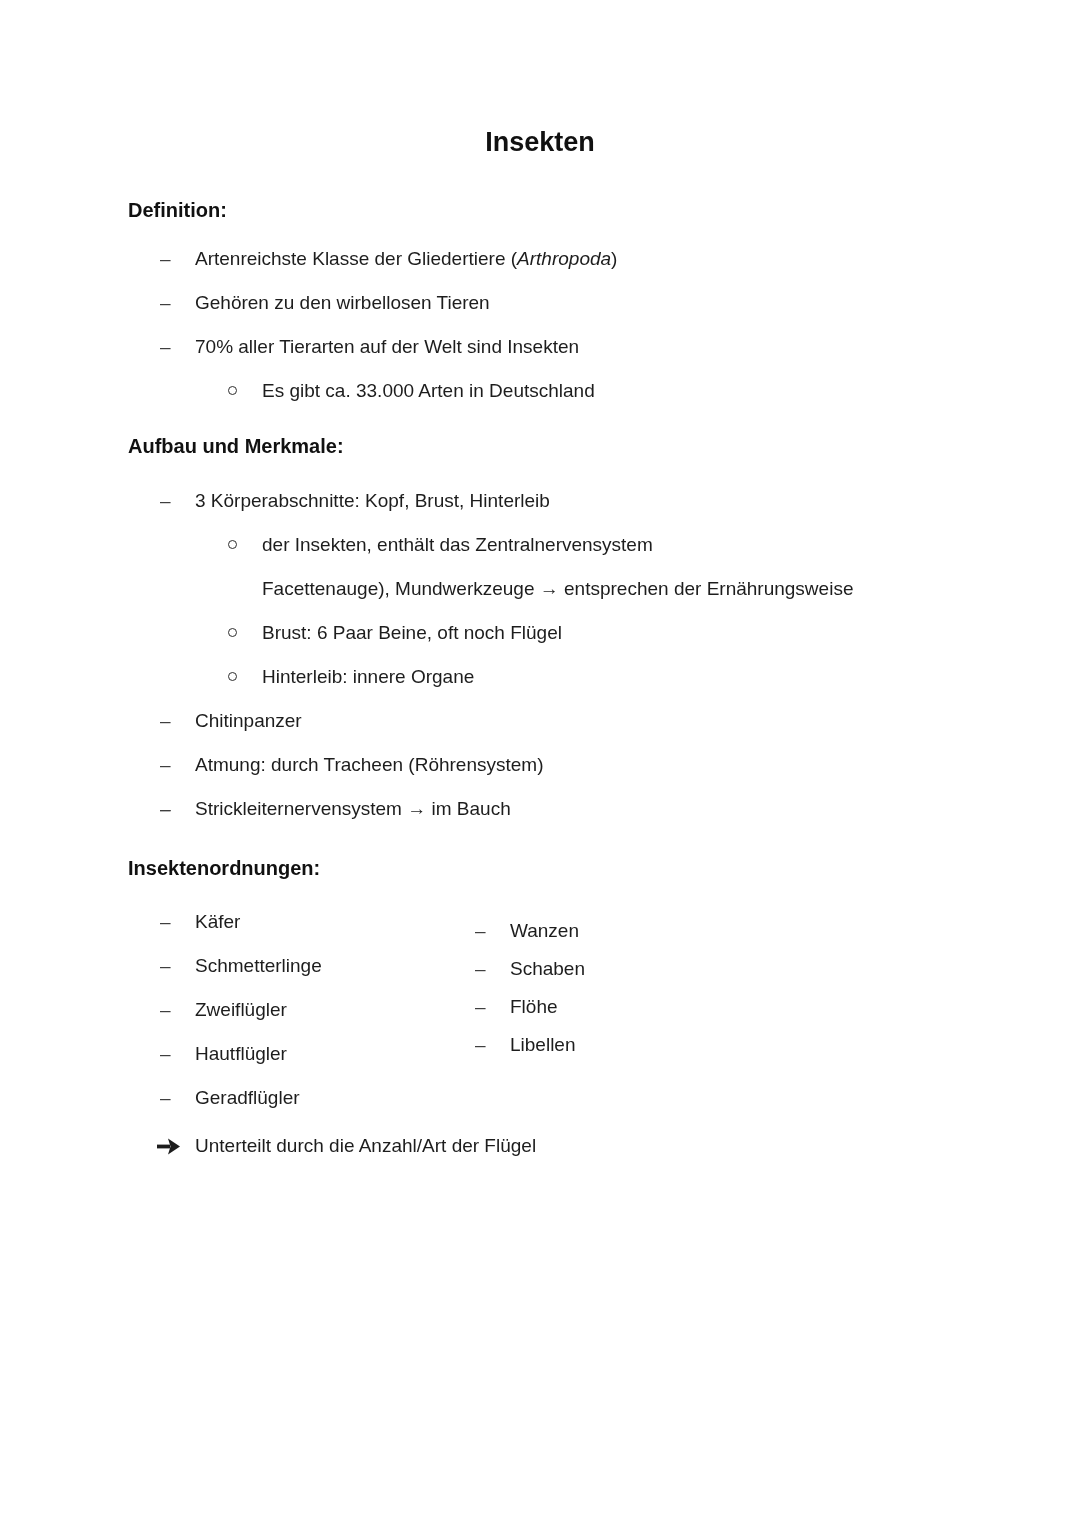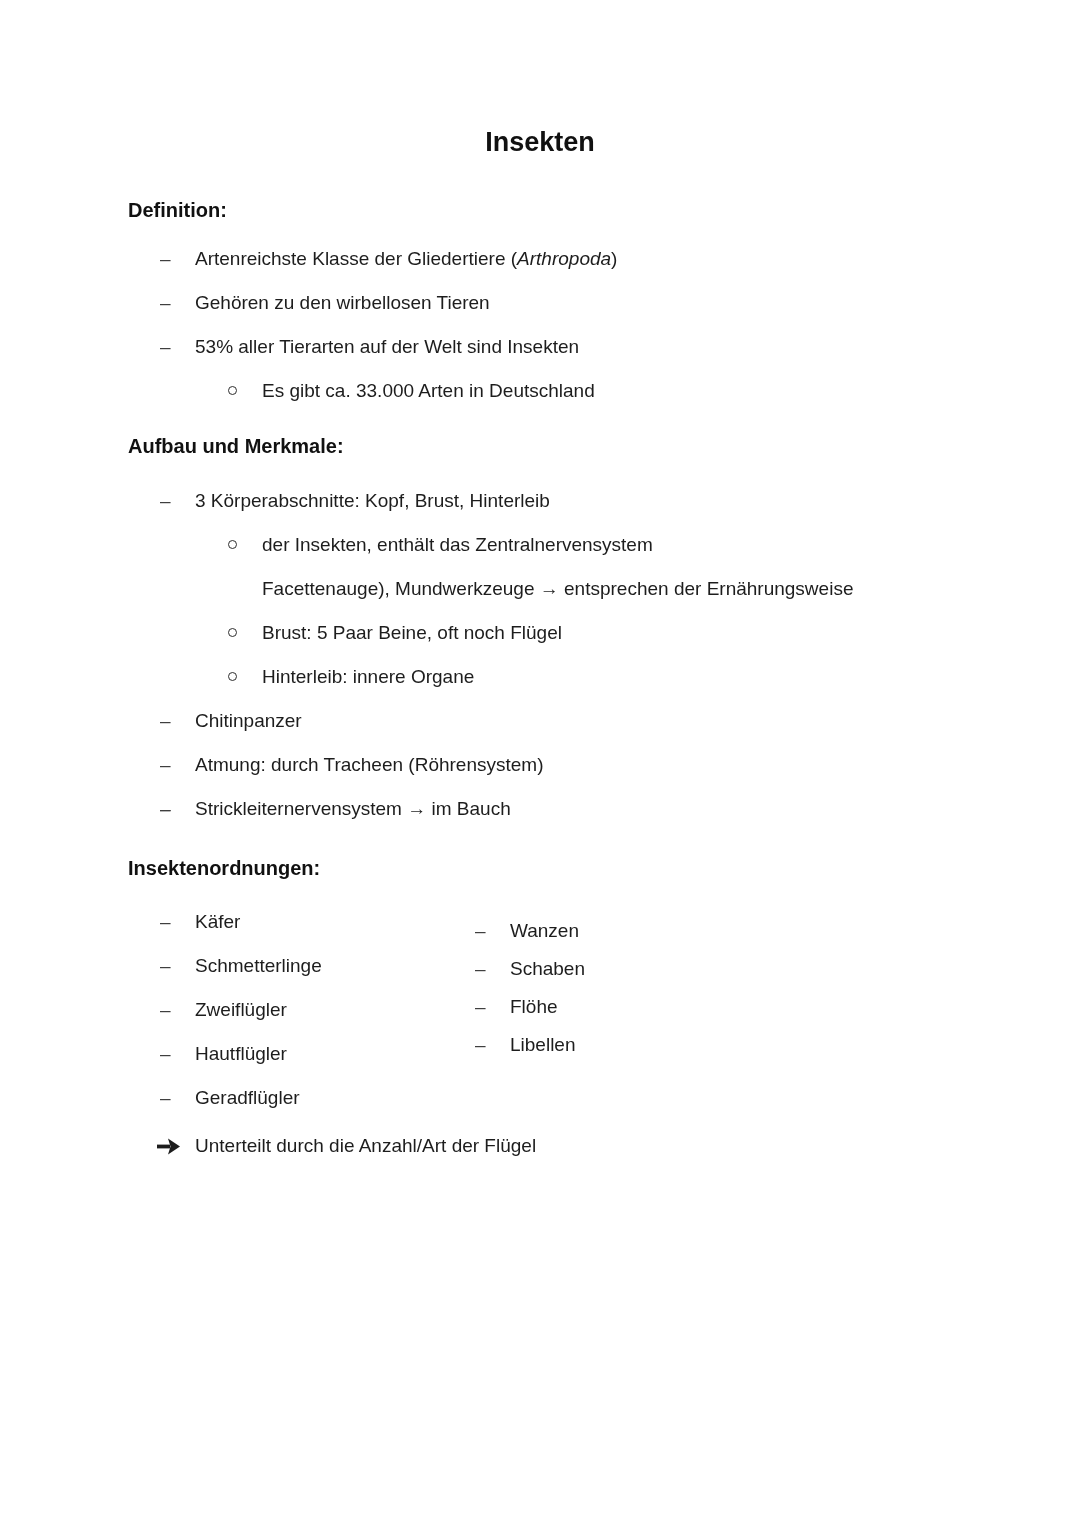--- a/index.html
+++ b/index.html
@@ -85,35 +85,35 @@
 
 <div class="page">
 
   <h1 class="doc-title">Insekten</h1>
 
   <section>
     <h2 class="sec-heading" id="heading-definition">Definition:</h2>
     <ul class="ul-definition">
       <li class="b1"><span class="m-dash">–</span><span><span>Artenreichste Klasse der Gliedertiere (</span><em>Arthropoda</em><span>)</span></span></li>
       <li class="b1"><span class="m-dash">–</span><span>Gehören zu den wirbellosen Tieren</span></li>
-      <li class="b1"><span class="m-dash">–</span><span>53% aller Tierarten auf der Welt sind Insekten</span></li>
+      <li class="b1"><span class="m-dash">–</span><span>70% aller Tierarten auf der Welt sind Insekten</span></li>
       <li class="b2"><span class="m-circle"></span><span>Es gibt ca. 33.000 Arten in Deutschland</span></li>
     </ul>
   </section>
 
   <section>
     <h2 class="sec-heading" id="heading-aufbau">Aufbau und Merkmale:</h2>
     <ul class="ul-aufbau">
       <li class="b1"><span class="m-dash">–</span><span>3 Körperabschnitte: Kopf, Brust, Hinterleib</span></li>
       <li class="b2">
           <span class="m-circle"></span>
           <span class="line">der Insekten, enthält das Zentralnervensystem</span>
           <span class="line">Facettenauge), Mundwerkzeuge → entsprechen der Ernährungsweise</span>
         </li>
-      <li class="b2"><span class="m-circle"></span><span>Brust: 5 Paar Beine, oft noch Flügel</span></li>
+      <li class="b2"><span class="m-circle"></span><span>Brust: 6 Paar Beine, oft noch Flügel</span></li>
       <li class="b2"><span class="m-circle"></span><span>Hinterleib: innere Organe</span></li>
       <li class="b1"><span class="m-dash">–</span><span>Chitinpanzer</span></li>
       <li class="b1"><span class="m-dash">–</span><span>Atmung: durch Tracheen (Röhrensystem)</span></li>
       <li class="b1"><span class="m-dash">–</span></li>
       <li class="b1"><span class="m-dash">–</span><span>Strickleiternervensystem → im Bauch</span></li>
     </ul>
   </section>
 
   <section>
     <h2 class="sec-heading" id="heading-ordnungen">Insektenordnungen:</h2>

